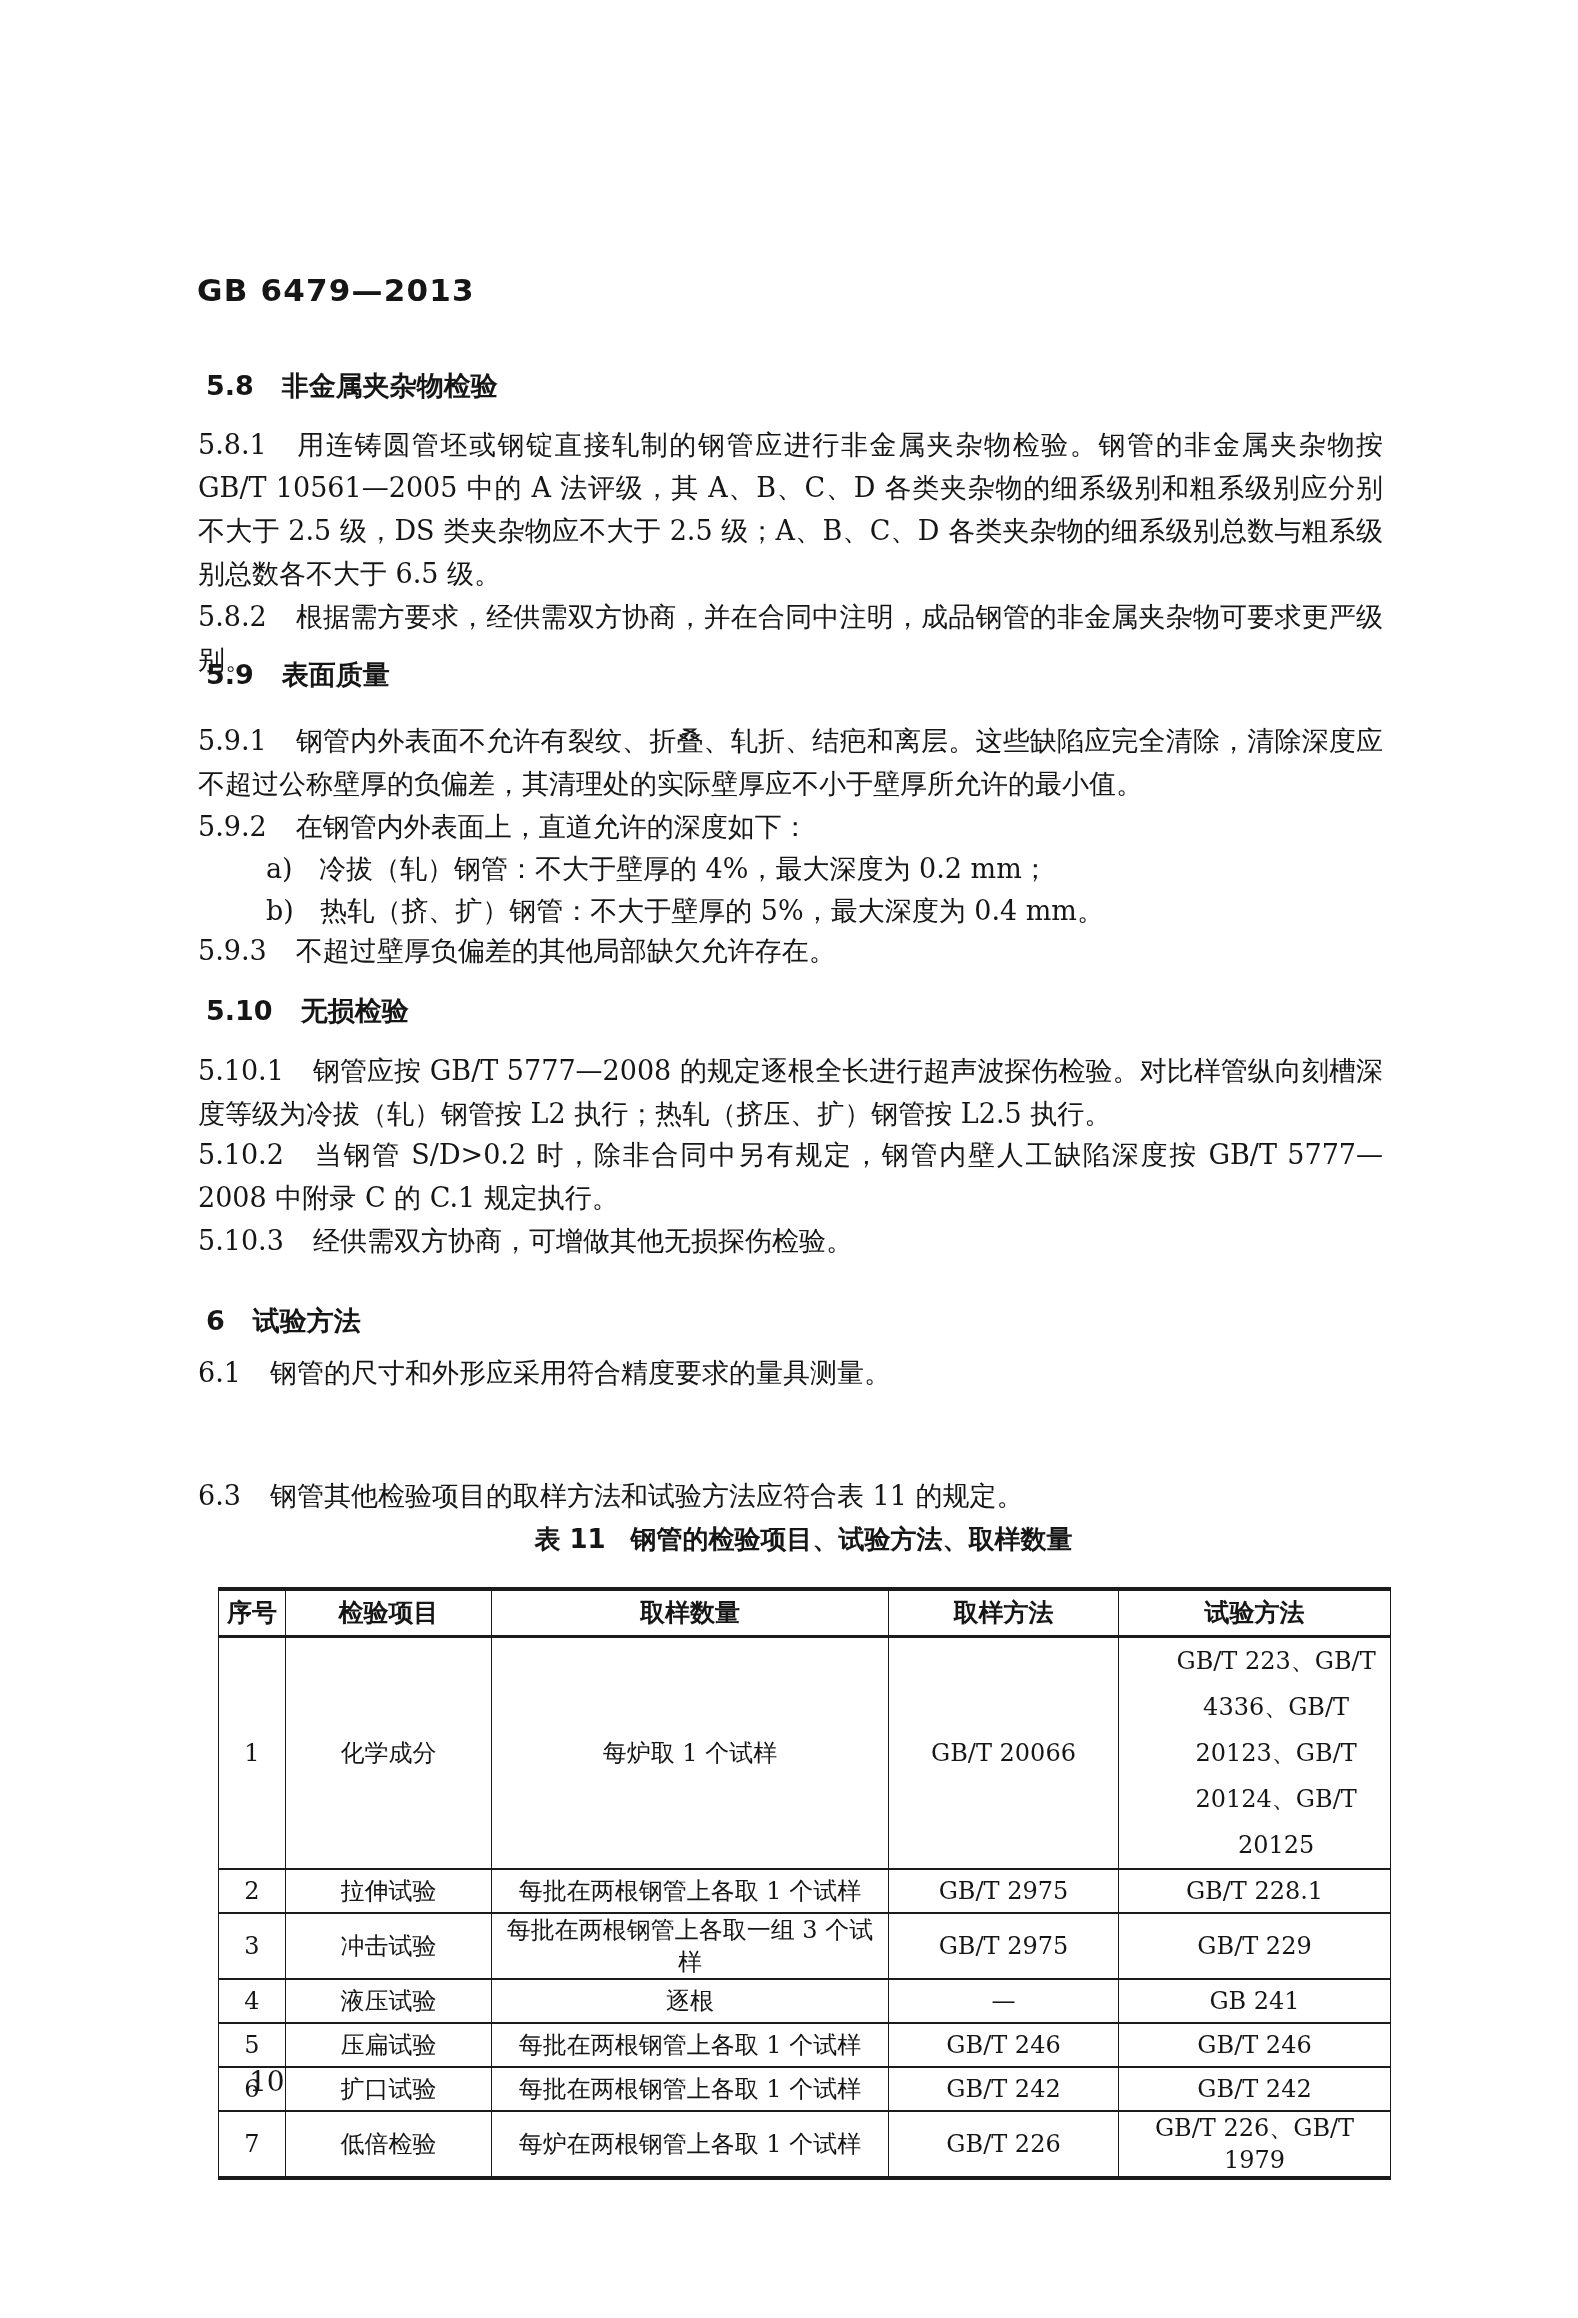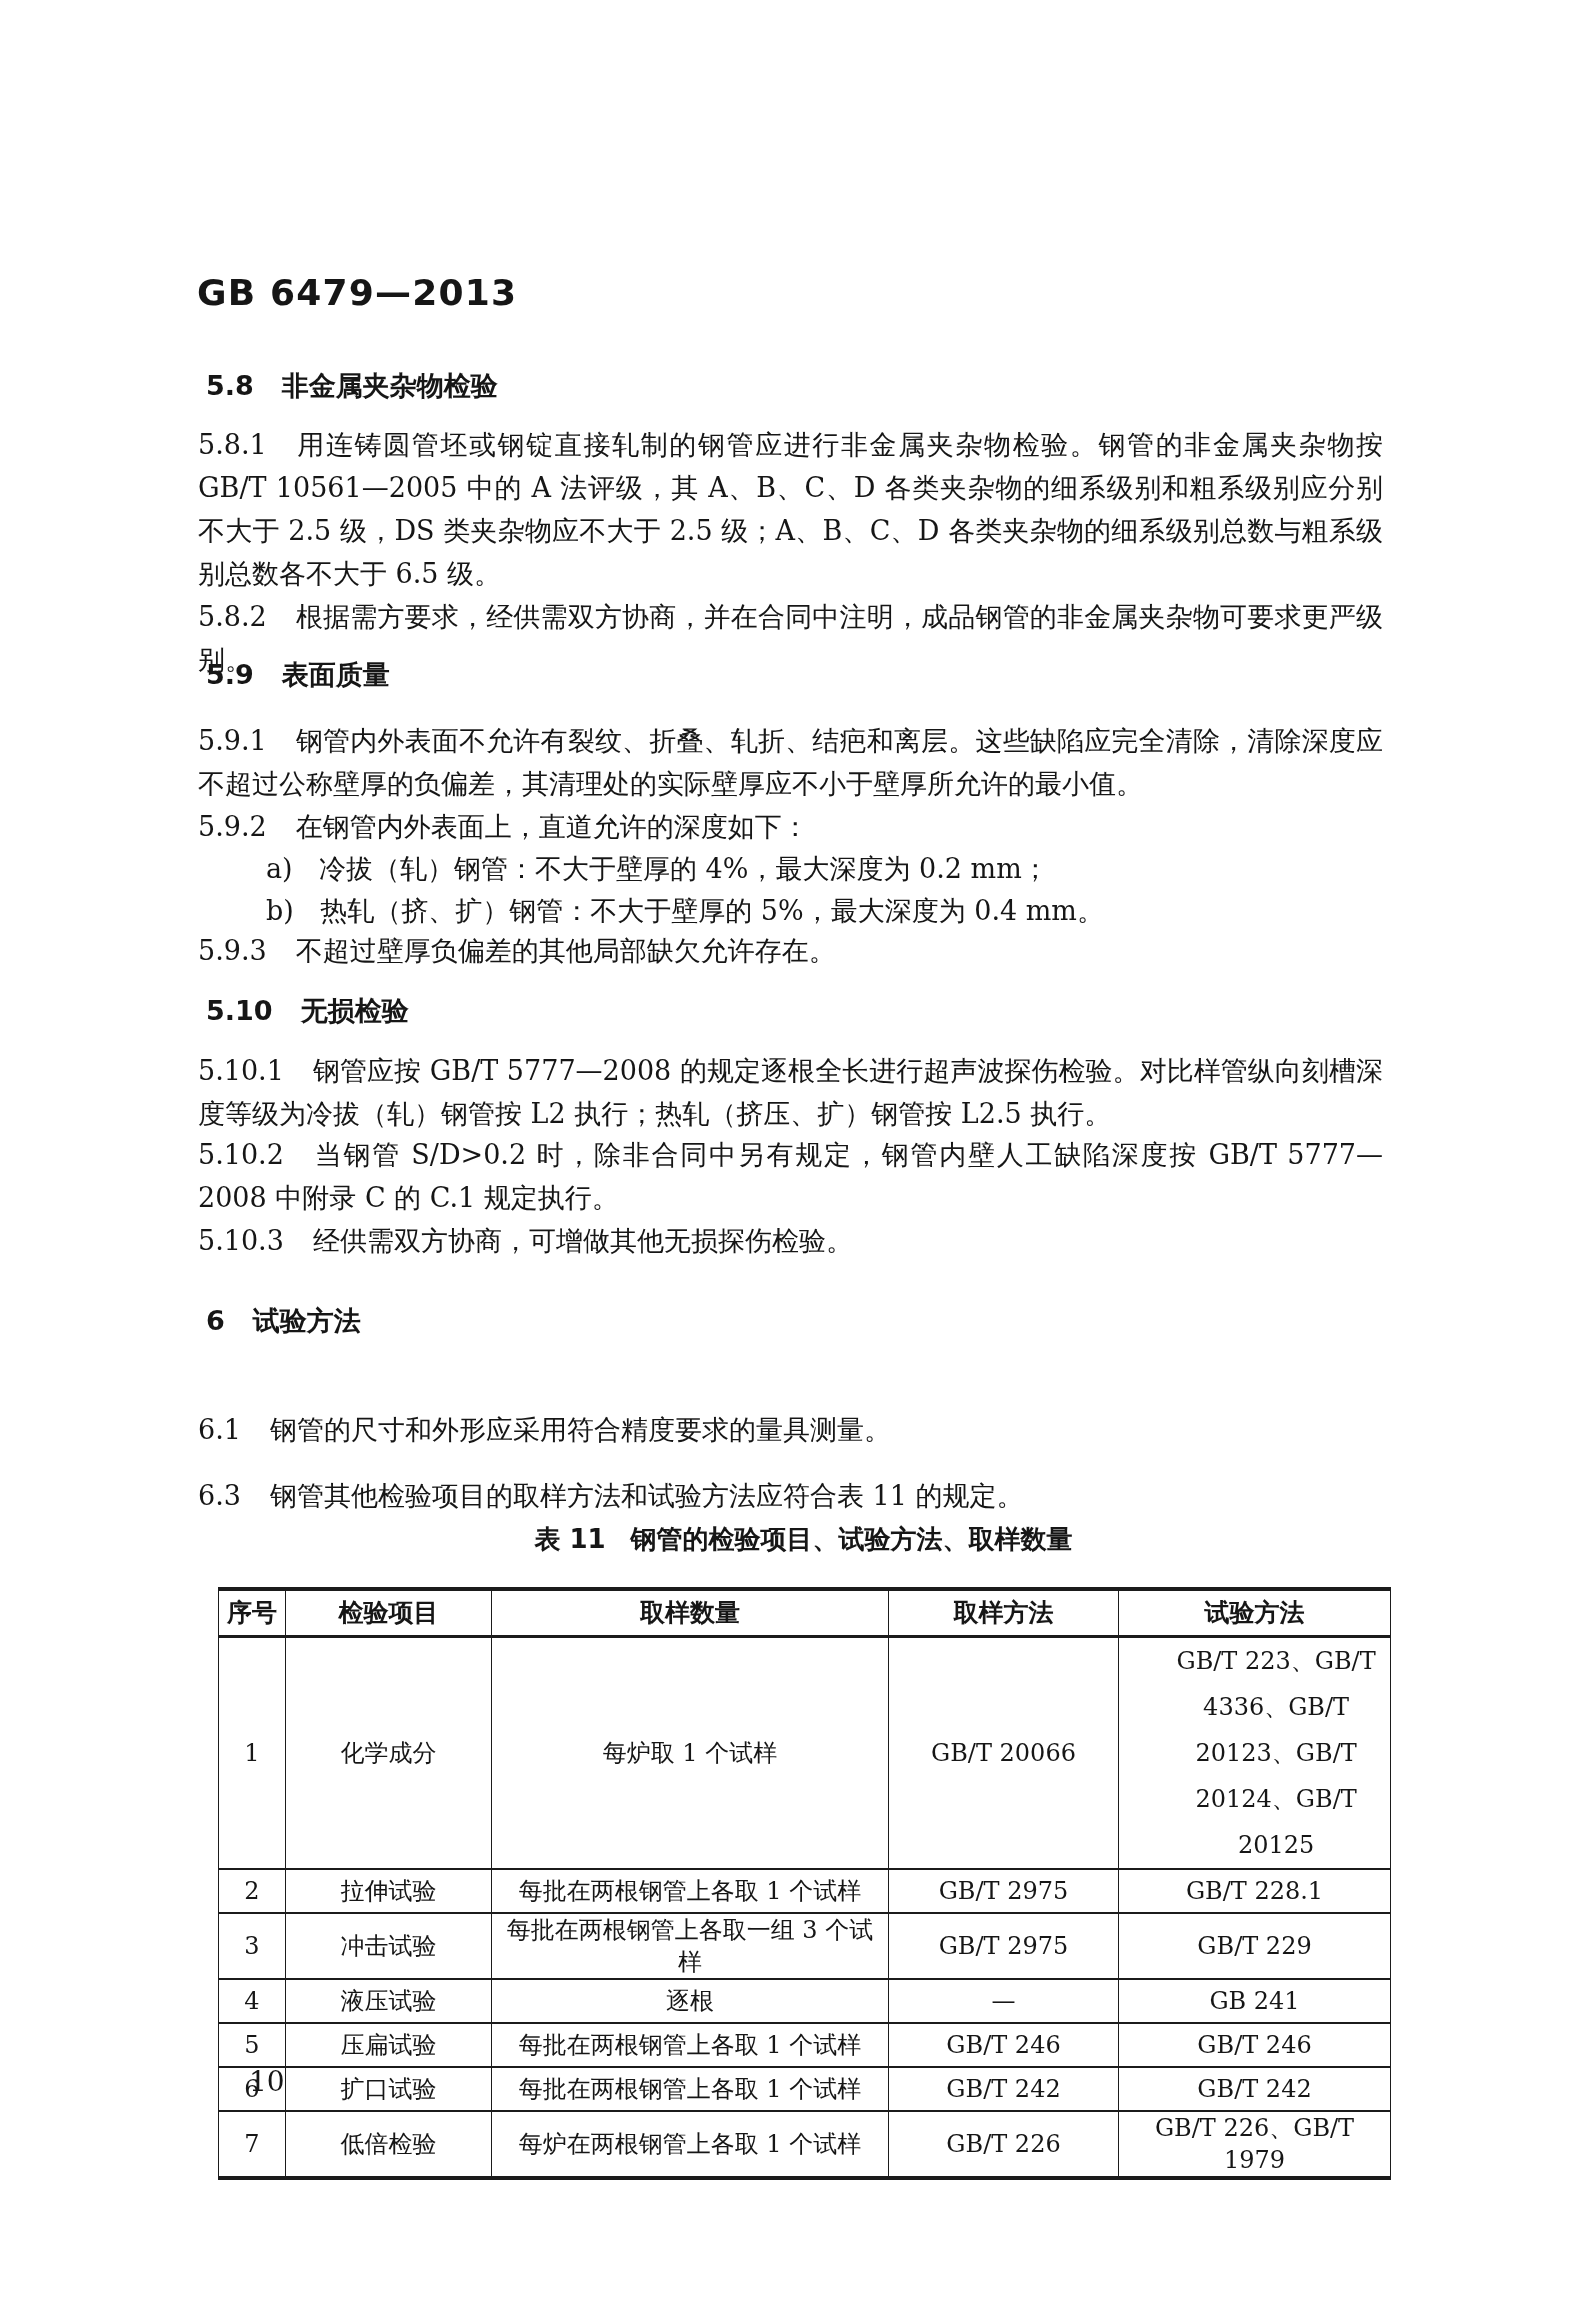--- a/index.html
+++ b/index.html
@@ -9,21 +9,21 @@
     font-family:"DejaVu Serif","Liberation Serif",serif;
     color:#161616;
   }
   .page { position:relative; width:1578px; height:2319px; background:#fff; overflow:hidden; }
 
   .blk { position:absolute; }
 
   .doc-num {
     left:197px; top:272px;
     font-family:"DejaVu Sans","Liberation Sans",sans-serif;
-    font-weight:bold; font-size:36px; letter-spacing:1.2px;
+    font-weight:bold; font-size:31px; letter-spacing:1.2px;
   }
 
   .h {
     left:198px;
     font-family:"DejaVu Sans","Liberation Sans",sans-serif;
     font-weight:bold; font-size:27px; white-space:nowrap;
   }
   .h .hnum { margin-right:28px;margin-left:8px; }
 
   .para {
@@ -132,21 +132,21 @@
   </div>
 
   <div class="blk para" style="top:1219px">
     <span class="pnum">5.10.3</span><span>经供需双方协商，可增做其他无损探伤检验。</span>
   </div>
 
   <div class="blk h" style="top:1303px">
     <span class="hnum">6</span><span>试验方法</span>
   </div>
 
-  <div class="blk para" style="top:1408px">
+  <div class="blk para" style="top:1351px">
     <span class="pnum">6.1</span><span>钢管的尺寸和外形应采用符合精度要求的量具测量。</span>
   </div>
 
 
   <div class="blk para" style="top:1474px">
     <span class="pnum">6.3</span><span>钢管其他检验项目的取样方法和试验方法应符合表 11 的规定。</span>
   </div>
 
   <div class="blk tbl-caption">
     <span class="clab">表 11</span><span>钢管的检验项目、试验方法、取样数量</span>

